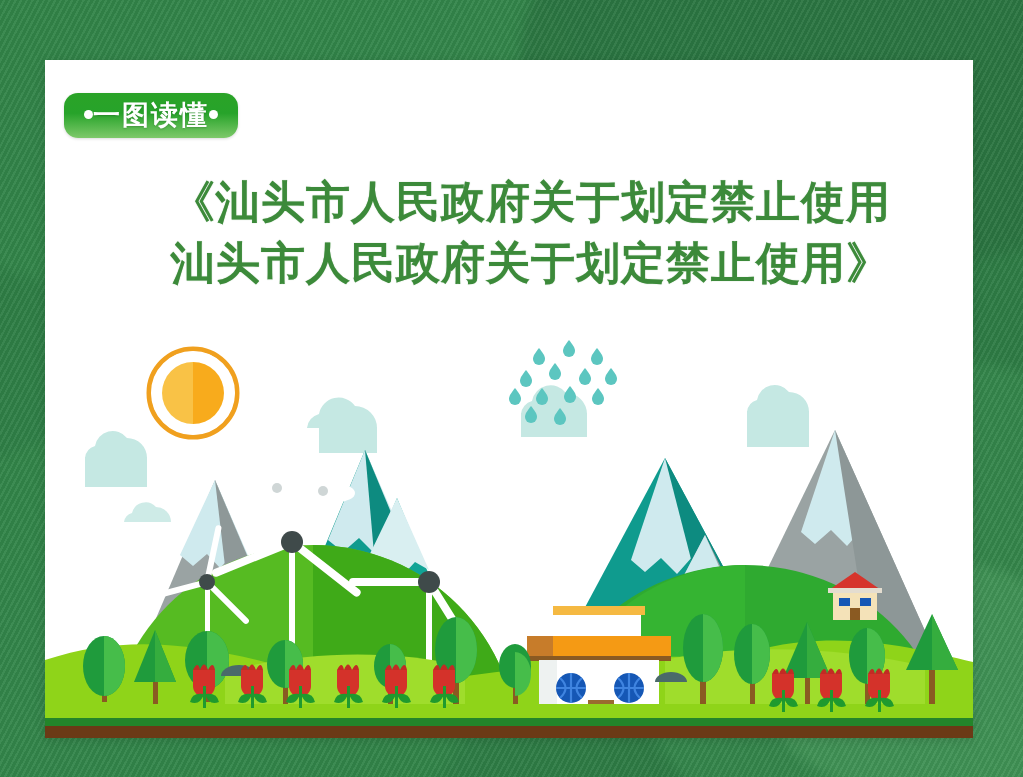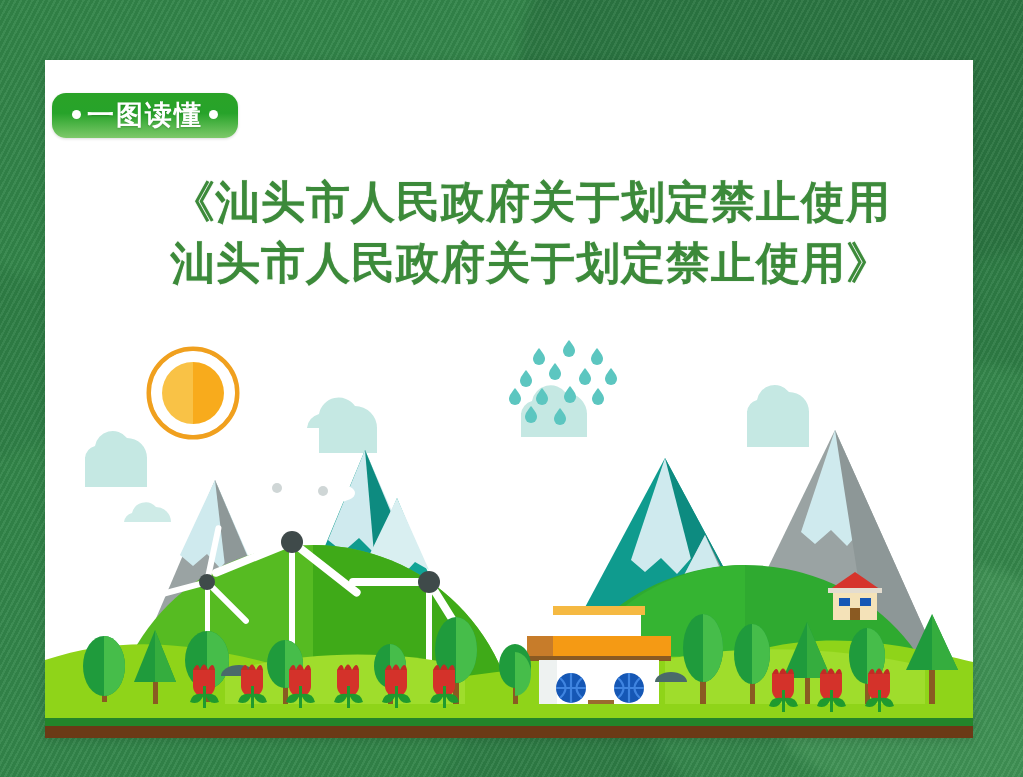--- a/index.html
+++ b/index.html
@@ -24,25 +24,25 @@
 
   
   .card{
     position:absolute;left:45px;top:60px;width:928px;height:678px;
     background:#ffffff;overflow:hidden;
     box-shadow:0 2px 10px rgba(0,0,0,.12);
   }
 
   
   .badge{
-    position:absolute;left:52px;top:93px;
+    position:absolute;left:64px;top:93px;
     padding:8px 20px 10px 20px;border-radius:14px;
     background:linear-gradient(180deg,#2aa327 0%,#27a32a 45%,#7ec96a 100%);
     box-shadow:0 1px 3px rgba(0,0,0,.15);
-    display:flex;align-items:center;gap:6px;
+    display:flex;align-items:center;
     z-index:5;
   }
   .badge-dot{width:9px;height:9px;border-radius:50%;background:#fff;flex:none;}
   .badge-text{
     color:#fff;font-size:27px;font-weight:bold;letter-spacing:2px;
     font-family:"DejaVu Sans","Liberation Sans",sans-serif;
     text-shadow:0 1px 2px rgba(0,0,0,.18);line-height:1;
   }
 
   

